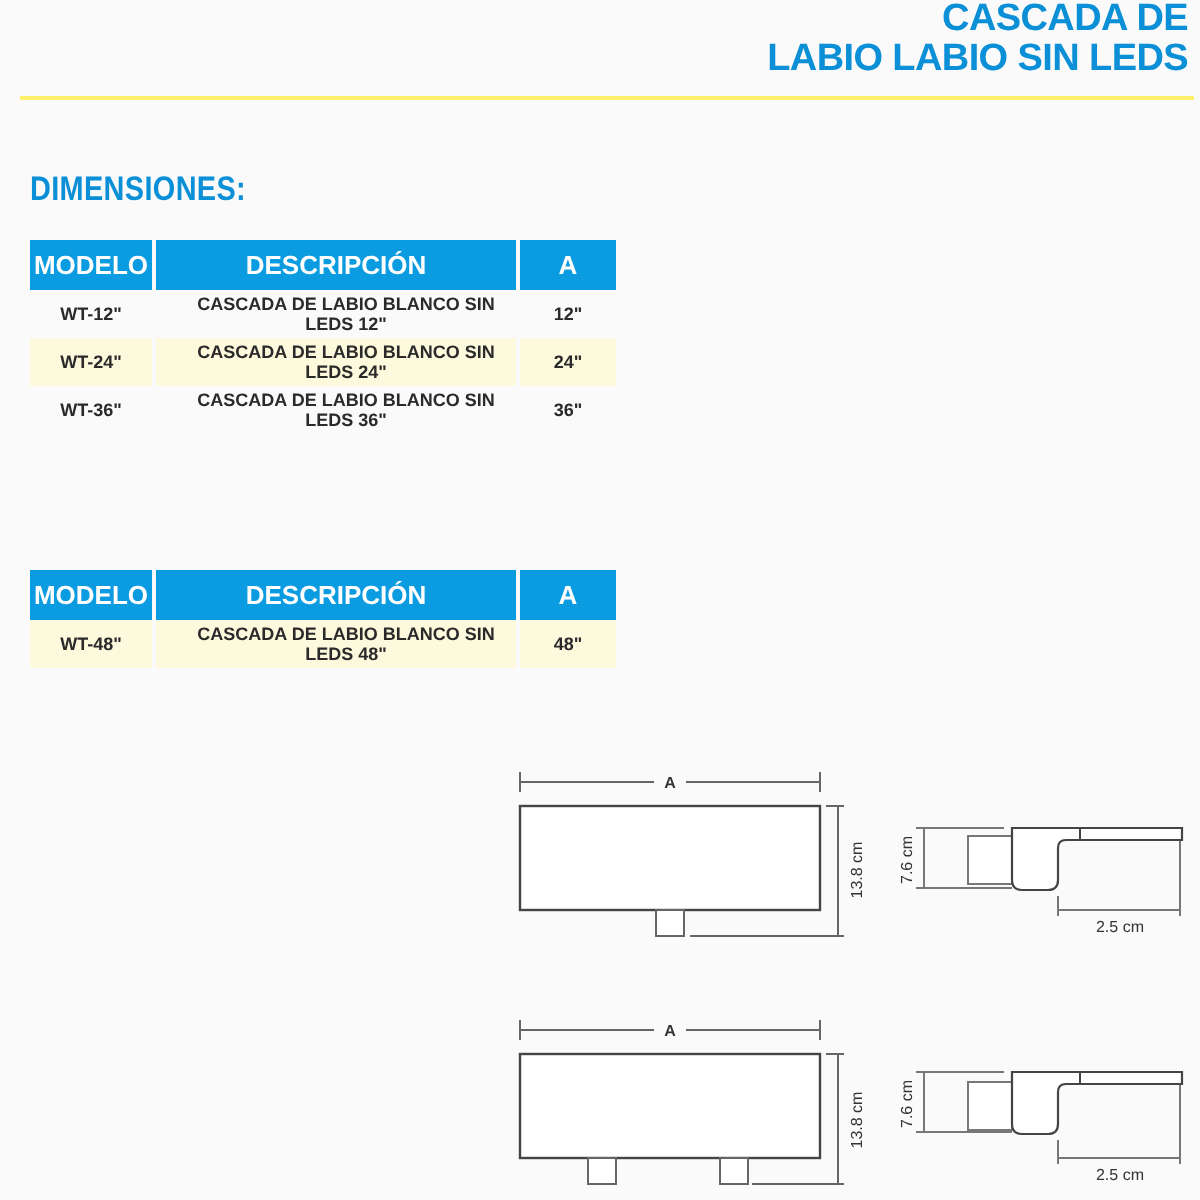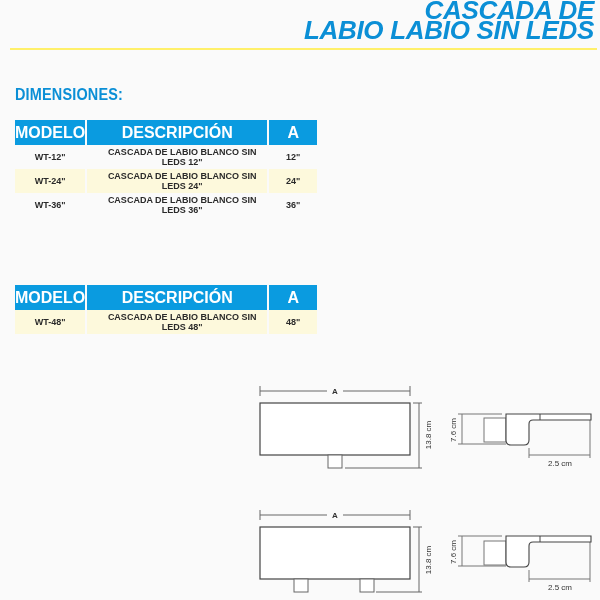--- a/index.html
+++ b/index.html
@@ -1,39 +1,39 @@
 <!DOCTYPE html>
 <html><head>
   <meta charset="utf-8">
   <style>
     * { margin: 0; padding: 0; box-sizing: border-box; }
     html, body { width: 600px; height: 600px; background: #fafafa; overflow: hidden; }
     body { position: relative; font-family: "Liberation Sans", sans-serif; }
 
     .title {
       position: absolute; right: 6px; top: 0px; text-align: right;
-      color: #0b8fd6; font-weight: bold; font-style: italic;
-      font-size: 26px; line-height: 20px; letter-spacing: -0.3px;
+      color: #0b8fd6; font-weight: bold; 
+      font-size: 19px; line-height: 20px; letter-spacing: -0.3px;
     }
     .rule {
       position: absolute; left: 10px; top: 48px; width: 587px; height: 2px;
       background: #fff06a;
     }
     .section-title {
       position: absolute; left: 15px; top: 85px;
       color: #0b8fd6; font-weight: bold; font-size: 17px;
       transform: scaleX(0.85); transform-origin: left center; letter-spacing: 0.2px;
     }
 
     table.dims {
       position: absolute; left: 15px; border-collapse: collapse;
       font-family: "Liberation Sans", sans-serif;
     }
     table.dims th {
-      background: #0a9be0; color: #fff; font-weight: bold; font-size: 16px;
+      background: #0a9be0; color: #fff; font-weight: bold; font-size: 13px;
       height: 25px; border-right: 2px solid #fafafa; text-align: center;
     }
     table.dims th:last-child { border-right: none; }
     table.dims td {
       font-size: 9px; font-weight: bold; color: #2a2a2a; height: 24px;
       text-align: center; border-right: 2px solid #fafafa;
     }
     table.dims td:last-child { border-right: none; }
     table.dims tr.alt td { background: #fdf9dc; }
     table.dims td.desc { text-align: center; padding-left: 10px; }

